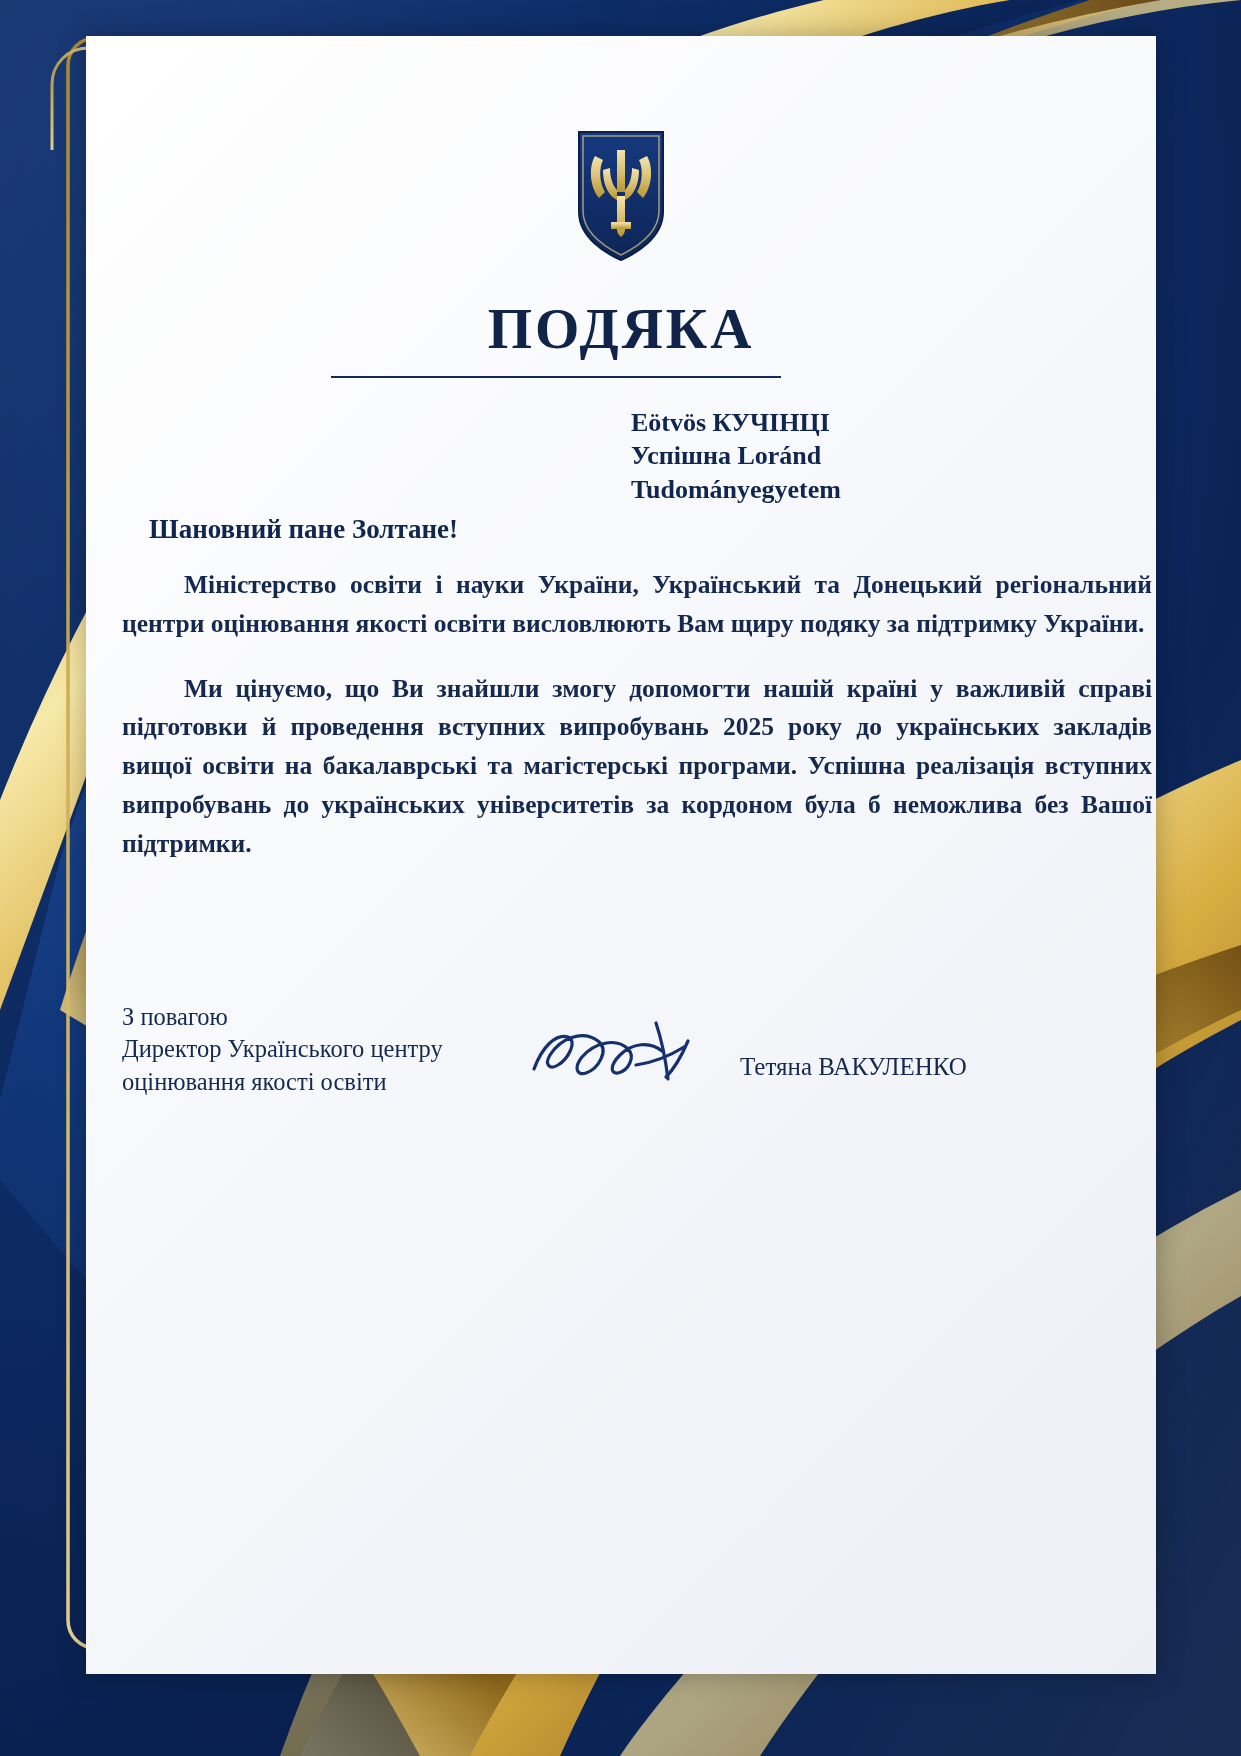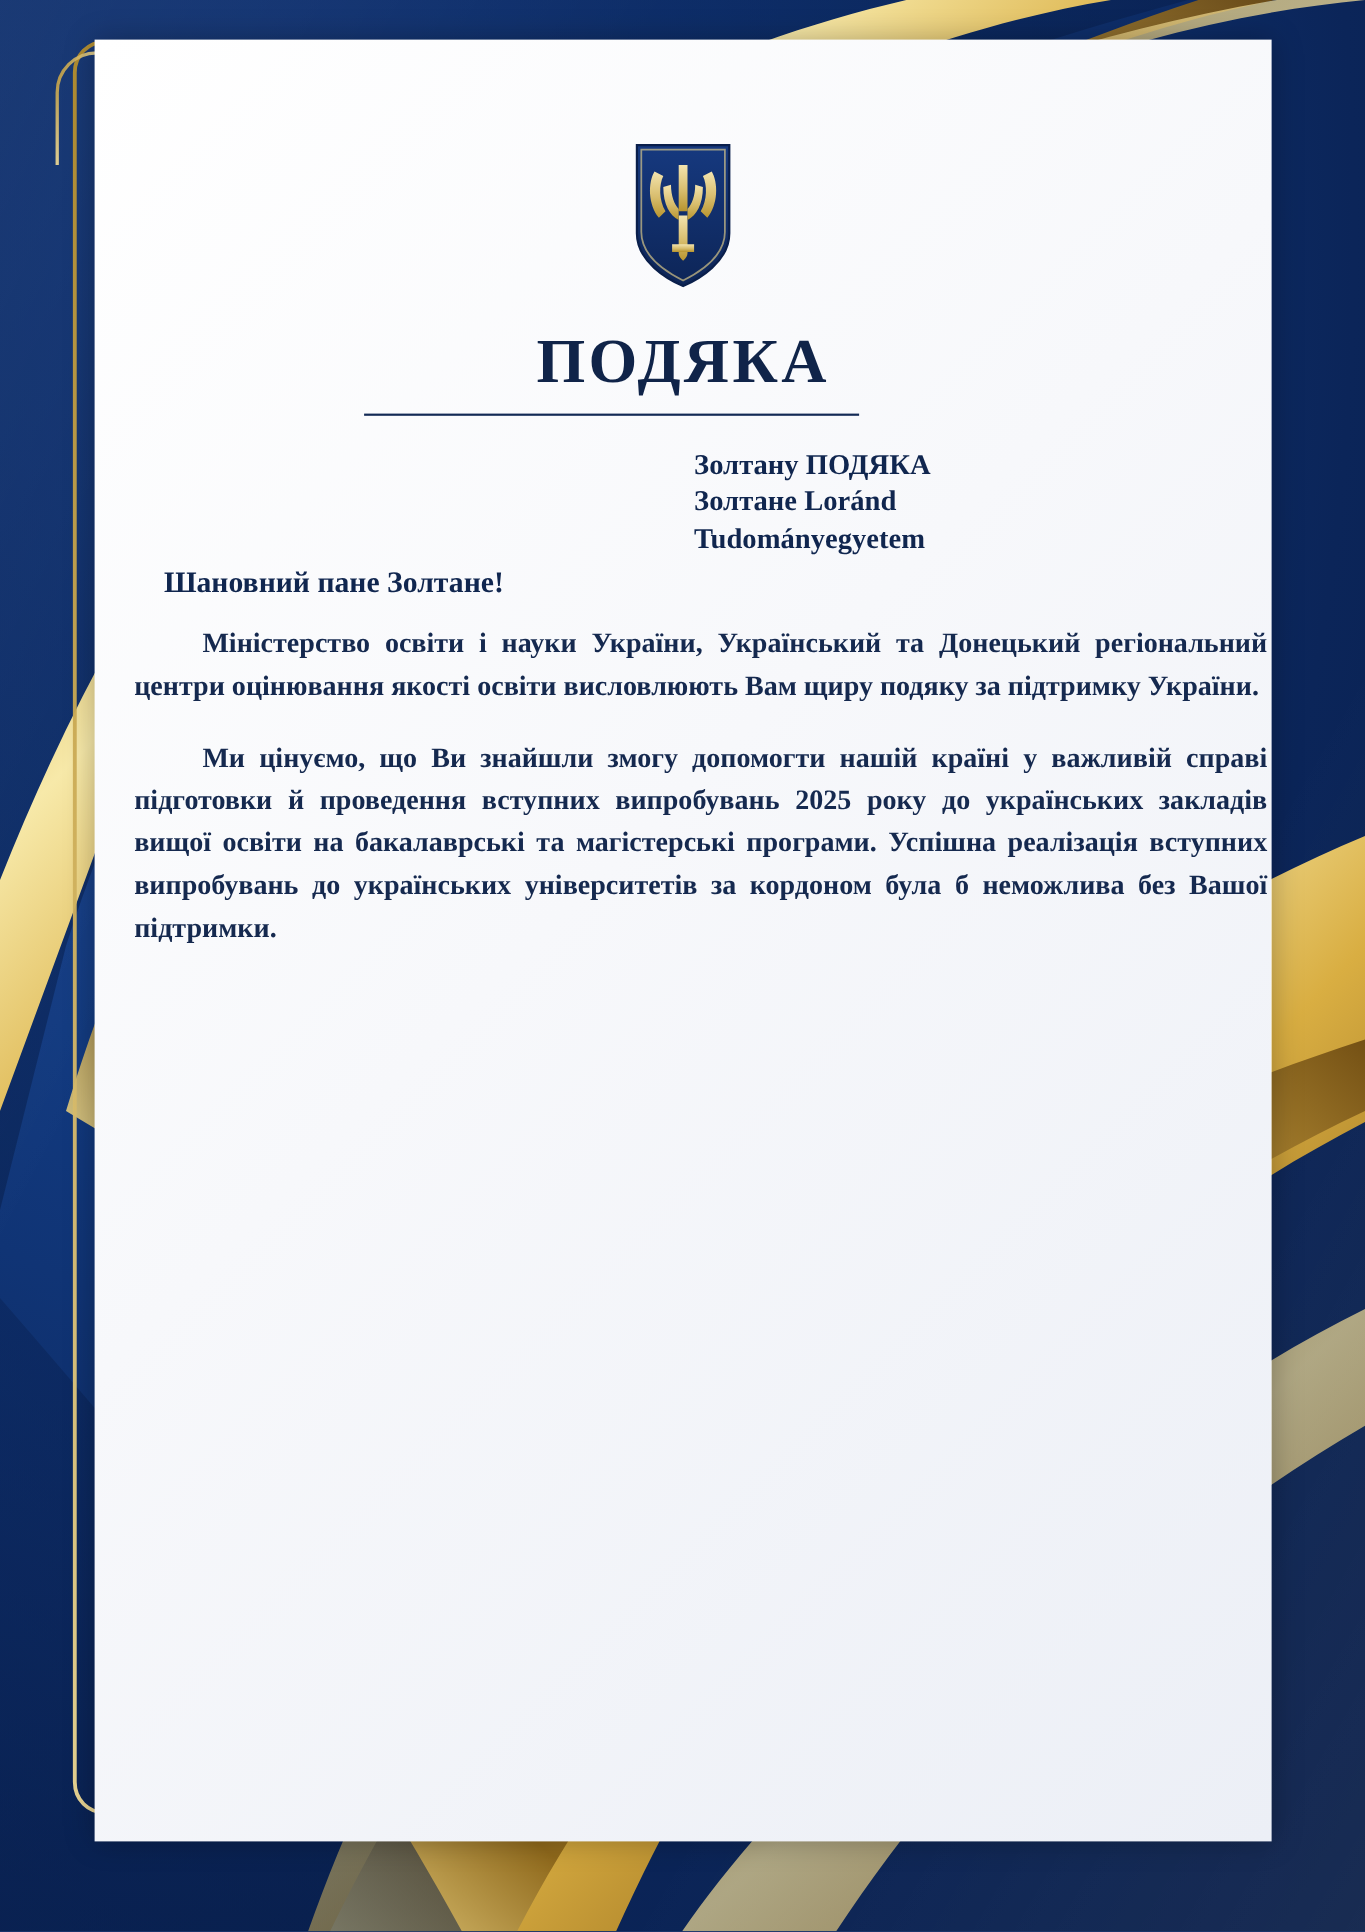--- a/index.html
+++ b/index.html
@@ -254,27 +254,45 @@
           <path d="M66,44 c0,16 -6,26 -14,30 v-10 c4,-4 7,-12 7,-22 z"></path>
           <path d="M38,96 h20 v7 h-20 z"></path>
         </g>
       </svg>
     </div>
 
     <div class="title">ПОДЯКА</div>
     <div class="title-rule"></div>
 
     <div class="addressee">
-      <div>Золтану ПОДЯКА</div>
-      <div>Золтане Loránd</div>
+      <div>Eötvös КУЧІНЦІ</div>
+      <div>Успішна Loránd</div>
       <div>Tudományegyetem</div>
     </div>
 
     <div class="salutation">Шановний пане Золтане!</div>
 
     <div class="body">
       <p>Міністерство освіти і науки України, Український та Донецький регіональний центри оцінювання якості освіти висловлюють Вам щиру подяку за підтримку України.</p>
       <p>Ми цінуємо, що Ви знайшли змогу допомогти нашій країні у важливій справі підготовки й проведення вступних випробувань 2025 року до українських закладів вищої освіти на бакалаврські та магістерські програми. Успішна реалізація вступних випробувань до українських університетів за кордоном була б неможлива без Вашої підтримки.</p>
     </div>
 
+    <div class="signblock">
+      <div class="sign-left">
+        <div>З повагою</div>
+        <div>Директор Українського центру</div>
+        <div>оцінювання якості освіти</div>
+      </div>
+      <div class="sign-mid">
+        <svg class="signature" width="220" height="92" viewBox="0 0 220 92" xmlns="http://www.w3.org/2000/svg">
+          <g fill="none" stroke="#16306e" stroke-width="3.2" stroke-linecap="round" stroke-linejoin="round">
+            <path d="M18,62 C26,40 40,26 52,30 C62,34 52,52 42,58 C34,63 28,58 34,48 C44,32 66,22 82,34 C94,43 82,62 70,66 C60,69 58,60 66,50 C78,36 100,30 112,42 C120,50 112,64 102,66 C94,67 94,58 104,48 C116,36 134,34 146,44"></path>
+            <path d="M140,16 C146,34 150,56 152,72"></path>
+            <path d="M120,58 C134,56 152,50 168,40"></path>
+            <path d="M150,70 C158,62 166,48 172,34"></path>
+          </g>
+        </svg>
+      </div>
+      <div class="sign-name">Тетяна ВАКУЛЕНКО</div>
+    </div>
 
   </div>
 </div>
 
 </body></html>

